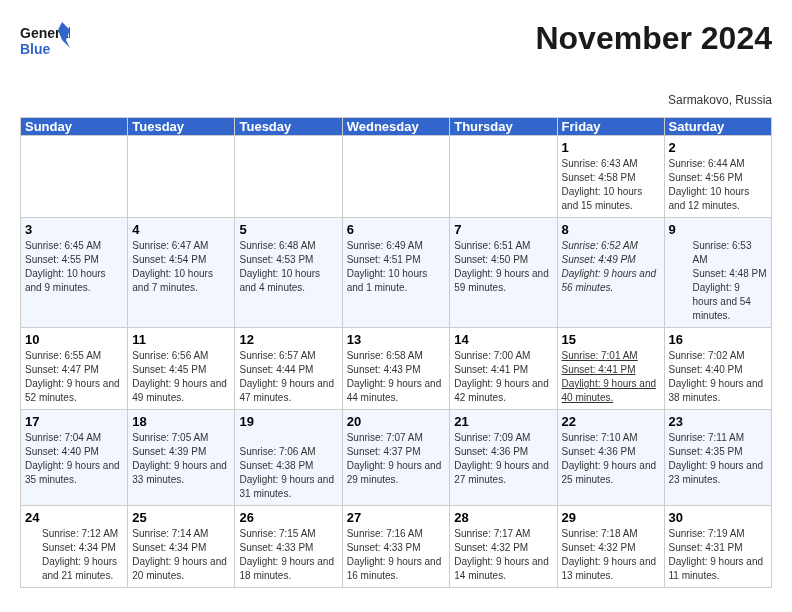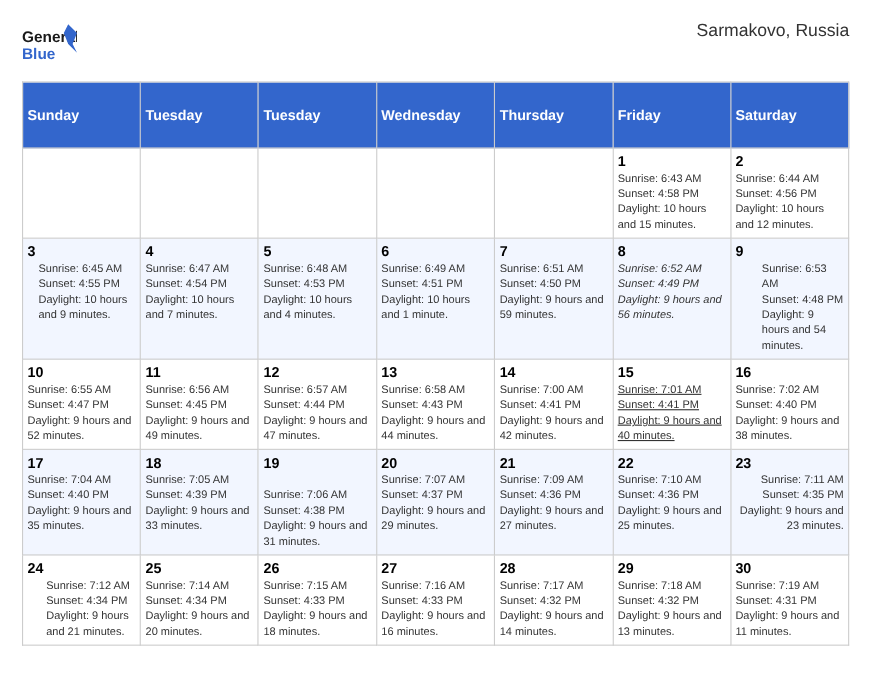--- a/index.html
+++ b/index.html
@@ -22,32 +22,33 @@
     }
     .title-area {
       text-align: right;
     }
     .month-title {
       font-size: 32px;
       font-weight: bold;
       color: #1a1a1a;
     }
     .location {
-      font-size: 16px;
+      font-size: 12px;
       color: #333;
+      margin-top: 36px;
     }
     table {
       width: 100%;
       border-collapse: collapse;
       font-size: 11px;
     }
     thead tr th {
       background-color: #3366cc;
       color: #fff;
-      padding: 22px 4px;
+      padding: 1px 4px;
       text-align: left;
       font-size: 13px;
       font-weight: bold;
       border: 1px solid #ccc;
     }
     tbody tr td {
       border: 1px solid #ccc;
       vertical-align: top;
       padding: 4px;
       min-height: 80px;
@@ -79,20 +80,21 @@
 
 <div class="header">
   <div class="logo">
   <svg width="50" height="44" viewBox="0 0 50 44">
     <text x="0" y="18" font-size="14" font-weight="bold" fill="#1a1a1a" font-family="Arial">General</text>
     <text x="0" y="34" font-size="14" font-weight="bold" fill="#3366cc" font-family="Arial">Blue</text>
     <polygon points="42,2 50,10 46,20 50,28 42,20 38,10" fill="#3366cc"></polygon>
   </svg>
 </div>
   <div class="title-area">
+    <div class="month-title">November 2024</div>
     <div class="location">Sarmakovo, Russia</div>
   </div>
 </div>
 
 <table>
   <thead>
     <tr>
     <th>Sunday</th>
         <th>Tuesday</th>
         <th>Tuesday</th>
@@ -118,21 +120,21 @@
         <td>
           <div class="day-number">2</div>
           <div class="day-info" style="white-space: pre-line;">Sunrise: 6:44 AM
 Sunset: 4:56 PM
 Daylight: 10 hours and 12 minutes.</div>
         </td>
       </tr>
       <tr>
         <td>
           <div class="day-number">3</div>
-          <div class="day-info" style="white-space: pre-line; margin-left: 10px;">Sunrise: 6:45 AM
+          <div class="day-info" style="white-space: pre-line;">Sunrise: 6:45 AM
 Sunset: 4:55 PM
 Daylight: 10 hours and 9 minutes.</div>
         </td>
         <td>
           <div class="day-number">4</div>
           <div class="day-info" style="white-space: pre-line;">Sunrise: 6:47 AM
 Sunset: 4:54 PM
 Daylight: 10 hours and 7 minutes.</div>
         </td>
         <td>
@@ -242,21 +244,21 @@
 Daylight: 9 hours and 27 minutes.</div>
         </td>
         <td>
           <div class="day-number">22</div>
           <div class="day-info" style="white-space: pre-line;">Sunrise: 7:10 AM
 Sunset: 4:36 PM
 Daylight: 9 hours and 25 minutes.</div>
         </td>
         <td>
           <div class="day-number">23</div>
-          <div class="day-info" style="white-space: pre-line; text-align: right;">Sunrise: 7:11 AM
+          <div class="day-info" style="white-space: pre-line;">Sunrise: 7:11 AM
 Sunset: 4:35 PM
 Daylight: 9 hours and 23 minutes.</div>
         </td>
       </tr>
       <tr>
         <td>
           <div class="day-number">24</div>
           <div class="day-info" style="white-space: pre-line; margin-left: 17px;">Sunrise: 7:12 AM
 Sunset: 4:34 PM
 Daylight: 9 hours and 21 minutes.</div>

